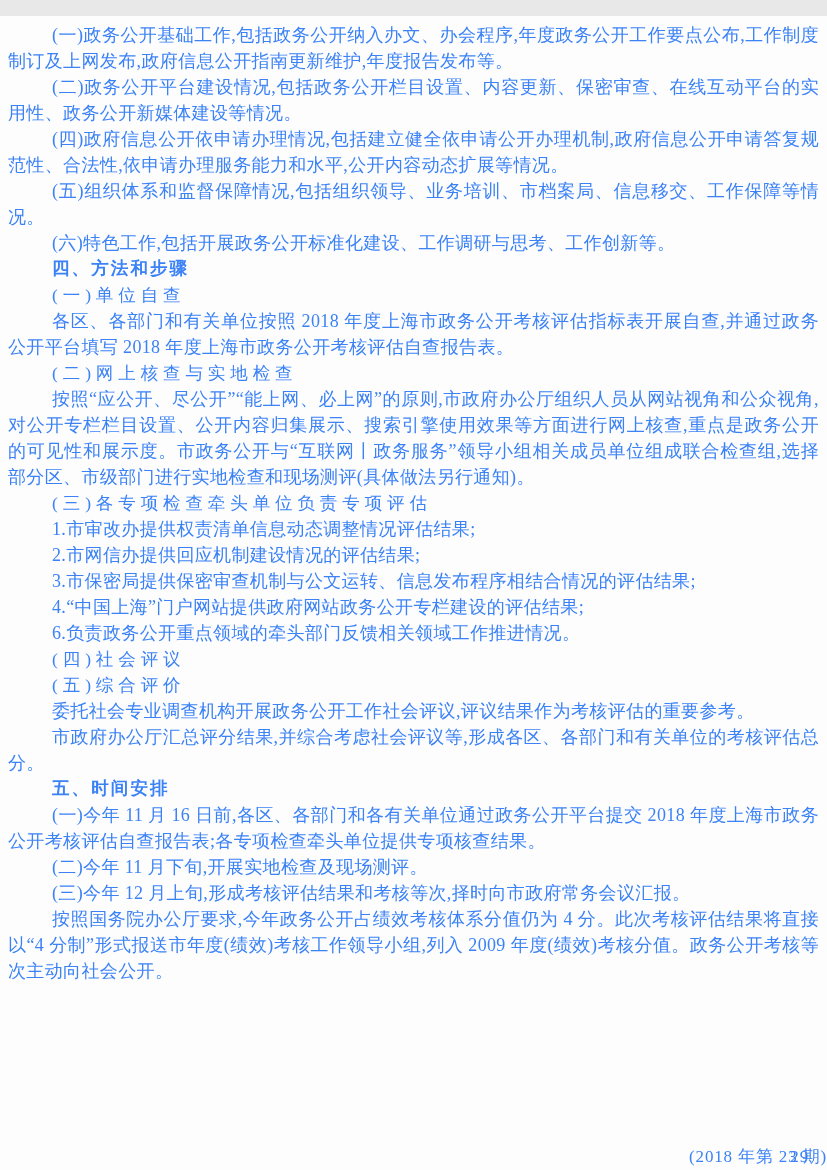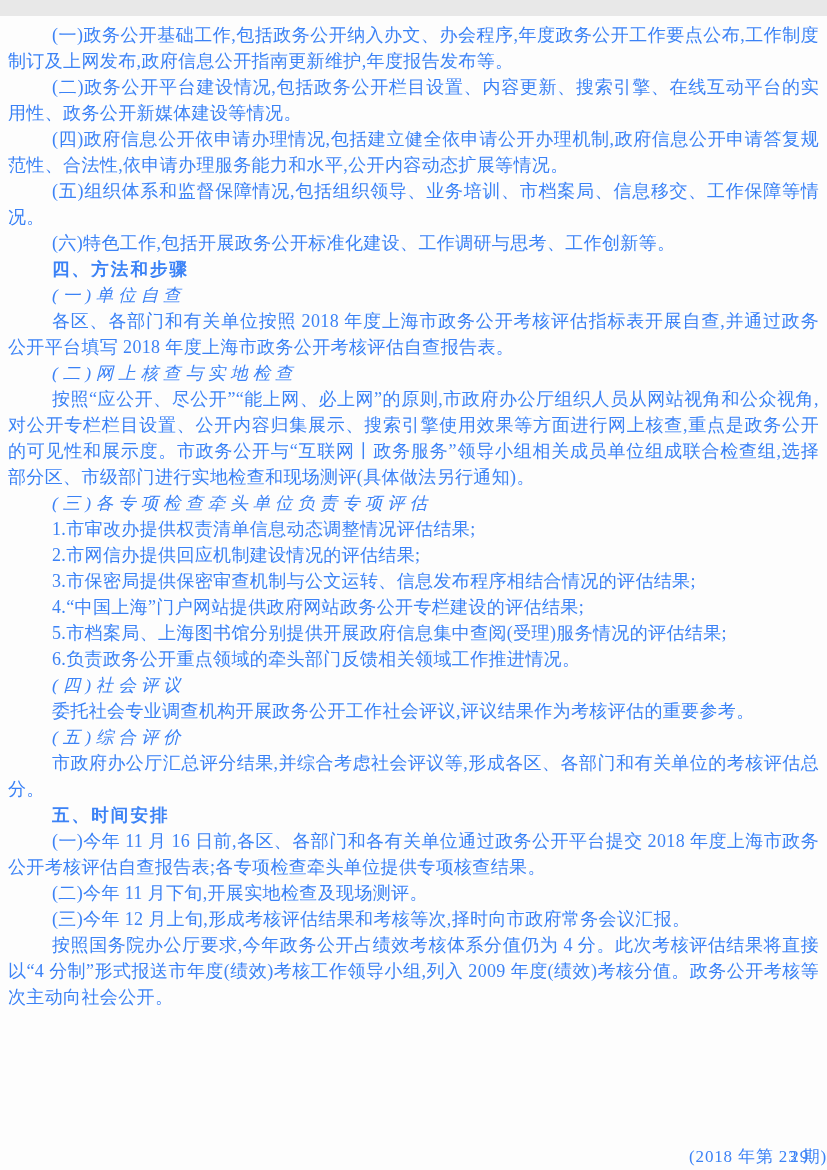--- a/index.html
+++ b/index.html
@@ -26,28 +26,27 @@
   .para {
     margin: 0;
     font-size: 18px;
     line-height: 26px;
     text-align: justify;
     text-indent: 44px;
     letter-spacing: 0.02em;
     word-break: break-all;
   }
   .para.section-heading {
-    font-family: Liberation Sans, sans-serif;
+    font-family: Liberation Mono, monospace;
     font-weight: 700;
     text-align: left;
     letter-spacing: 0.12em;
     font-size: 17.5px;
   }
   .para.sub-heading {
-    font-style: italic;
     text-align: left;
     letter-spacing: 0.28em;
     font-size: 17.5px;
   }
   .footer {
     position: absolute;
     left: 0;
     right: 0;
     top: 1128px;
     height: 26px;
@@ -67,39 +66,38 @@
     top: 0;
     letter-spacing: 0.05em;
   }
 </style>
 </head>
 <body>
 
 <div class="page">
   <div class="content">
       <p class="para body">(一)政务公开基础工作,包括政务公开纳入办文、办会程序,年度政务公开工作要点公布,工作制度制订及上网发布,政府信息公开指南更新维护,年度报告发布等。</p>
-      <p class="para body">(二)政务公开平台建设情况,包括政务公开栏目设置、内容更新、搜索引擎、在线互动平台的实用性、政务公开新媒体建设等情况。</p>
+      <p class="para body">(二)政务公开平台建设情况,包括政务公开栏目设置、内容更新、保密审查、在线互动平台的实用性、政务公开新媒体建设等情况。</p>
       <p class="para body">(四)政府信息公开依申请办理情况,包括建立健全依申请公开办理机制,政府信息公开申请答复规范性、合法性,依申请办理服务能力和水平,公开内容动态扩展等情况。</p>
       <p class="para body">(五)组织体系和监督保障情况,包括组织领导、业务培训、市档案局、信息移交、工作保障等情况。</p>
       <p class="para body">(六)特色工作,包括开展政务公开标准化建设、工作调研与思考、工作创新等。</p>
       <p class="para section-heading">四、方法和步骤</p>
       <p class="para sub-heading">(一)单位自查</p>
       <p class="para body">各区、各部门和有关单位按照 2018 年度上海市政务公开考核评估指标表开展自查,并通过政务公开平台填写 2018 年度上海市政务公开考核评估自查报告表。</p>
       <p class="para sub-heading">(二)网上核查与实地检查</p>
       <p class="para body">按照“应公开、尽公开”“能上网、必上网”的原则,市政府办公厅组织人员从网站视角和公众视角,对公开专栏栏目设置、公开内容归集展示、搜索引擎使用效果等方面进行网上核查,重点是政务公开的可见性和展示度。市政务公开与“互联网丨政务服务”领导小组相关成员单位组成联合检查组,选择部分区、市级部门进行实地检查和现场测评(具体做法另行通知)。</p>
       <p class="para sub-heading">(三)各专项检查牵头单位负责专项评估</p>
       <p class="para body">1.市审改办提供权责清单信息动态调整情况评估结果;</p>
       <p class="para body">2.市网信办提供回应机制建设情况的评估结果;</p>
       <p class="para body">3.市保密局提供保密审查机制与公文运转、信息发布程序相结合情况的评估结果;</p>
       <p class="para body">4.“中国上海”门户网站提供政府网站政务公开专栏建设的评估结果;</p>
-      <p class="para body">5.市档案局、上海图书馆分别提供开展政府信息集中查阅(受理)服务情况的评估结果;</p>
       <p class="para body">6.负责政务公开重点领域的牵头部门反馈相关领域工作推进情况。</p>
       <p class="para sub-heading">(四)社会评议</p>
+      <p class="para sub-heading">(五)综合评价</p>
       <p class="para body">委托社会专业调查机构开展政务公开工作社会评议,评议结果作为考核评估的重要参考。</p>
-      <p class="para sub-heading">(五)综合评价</p>
       <p class="para body">市政府办公厅汇总评分结果,并综合考虑社会评议等,形成各区、各部门和有关单位的考核评估总分。</p>
       <p class="para section-heading">五、时间安排</p>
       <p class="para body">(一)今年 11 月 16 日前,各区、各部门和各有关单位通过政务公开平台提交 2018 年度上海市政务公开考核评估自查报告表;各专项检查牵头单位提供专项核查结果。</p>
       <p class="para body">(二)今年 11 月下旬,开展实地检查及现场测评。</p>
       <p class="para body">(三)今年 12 月上旬,形成考核评估结果和考核等次,择时向市政府常务会议汇报。</p>
       <p class="para body">按照国务院办公厅要求,今年政务公开占绩效考核体系分值仍为 4 分。此次考核评估结果将直接以“4 分制”形式报送市年度(绩效)考核工作领导小组,列入 2009 年度(绩效)考核分值。政务公开考核等次主动向社会公开。</p>
     </div>
   <div class="footer">
     <span class="footer-issue">(2018 年第 23 期)</span>
     <span class="footer-page-number">29</span>

